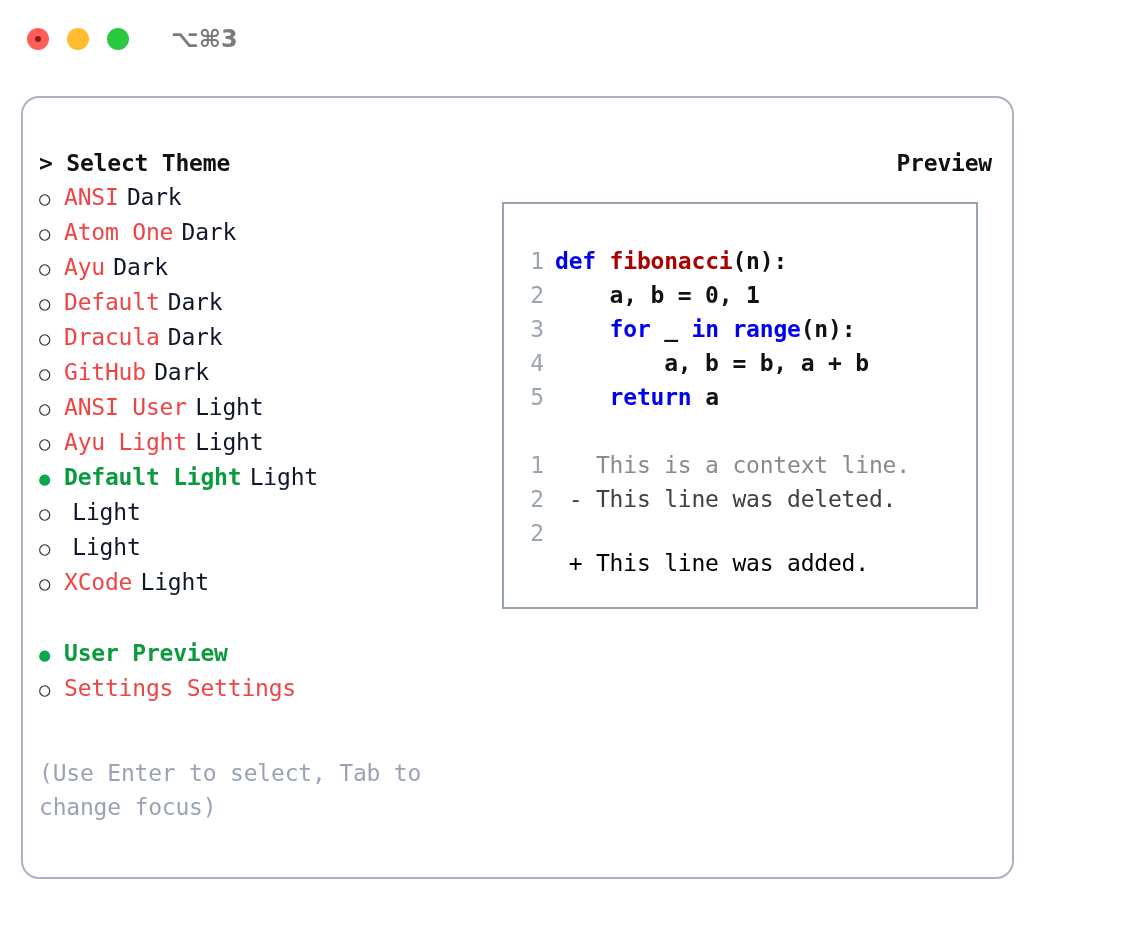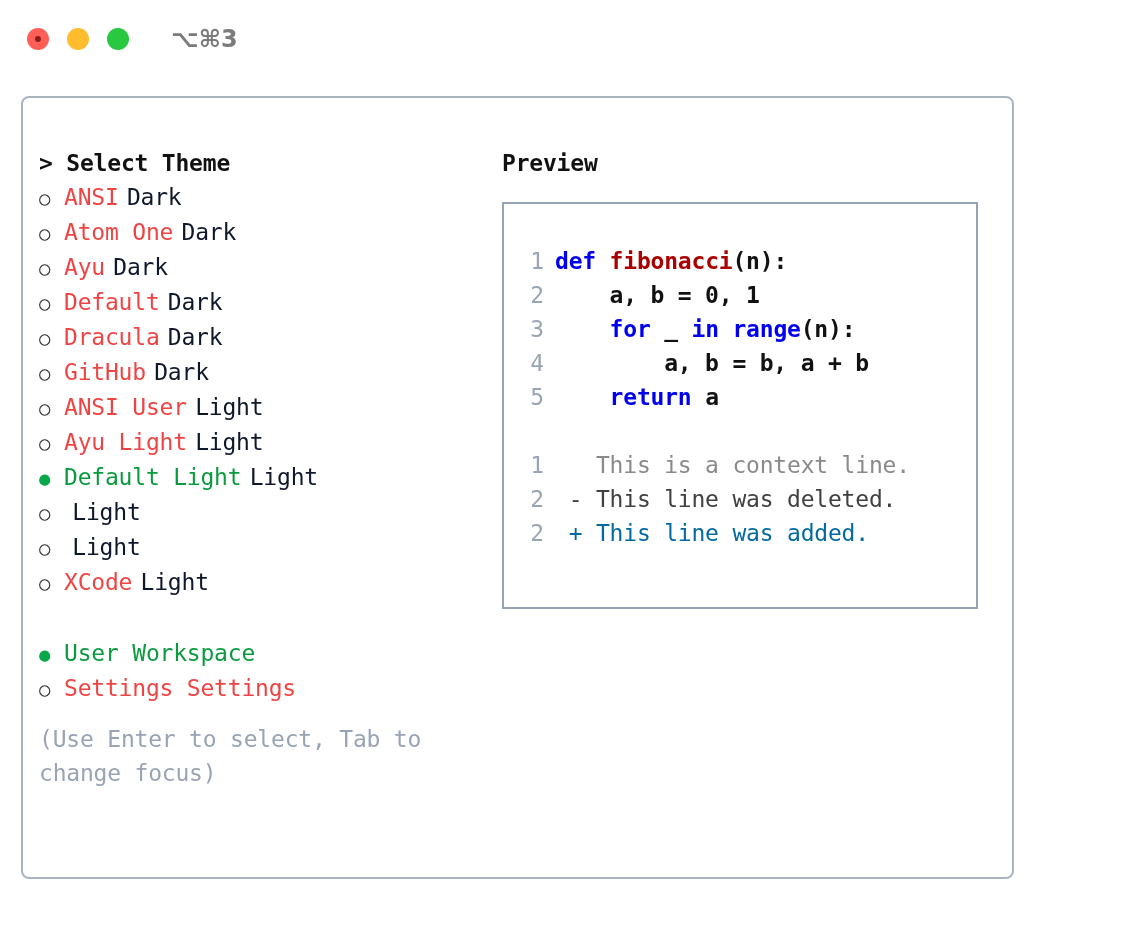--- a/index.html
+++ b/index.html
@@ -57,21 +57,21 @@
   }
 
   
   .panel {
     position: absolute;
     left: 21px;
     top: 96px;
     width: 993px;
     height: 783px;
     border: 2px solid #aab4c0;
-    border-radius: 8px;
+    border-radius: 18px;
     box-sizing: border-box;
     background: #ffffff;
   }
 
   .panel-inner {
     position: relative;
     width: 100%;
     height: 100%;
   }
 
@@ -101,59 +101,60 @@
     letter-spacing: -0.2px;
   }
   .bullet {
     width: 25px;
     flex: 0 0 25px;
     color: #2e3338;
     font-size: 19px;
   }
   .opt-row.selected .bullet { color: #09a84a; font-size: 19px; }
   .opt-label { color: #ef4444; }
-  .opt-row.selected .opt-label { color: #0a9b3f; }
+  .opt-row.selected .opt-label { color: #0a9b3f; font-weight: bold; }
   .opt-cat {
     color: #0f172a;
     margin-left: 0.6ch;
   }
 
   .section-gap { height: 36px; }
 
   .apply-header {
     font-size: 23px;
     color: #111111;
     line-height: 34px;
     padding-left: 25px;
     white-space: pre;
     letter-spacing: -0.2px;
   }
 
   .hint {
-    margin-top: 16px;
+    margin-top: 50px;
     font-size: 23px;
     line-height: 34px;
     color: #99a3b3;
     width: 400px;
     letter-spacing: -0.2px;
   }
 
   
   .right-col {
     position: absolute;
     left: 479px;
     top: 48px;
     width: 490px;
   }
   .preview-title {
     font-size: 23px;
     font-weight: bold;
     color: #111111;
     line-height: 34px;
     letter-spacing: -0.2px;
+    text-align: right;
   }
   .preview-box {
     margin-top: 22px;
     width: 476px;
     height: 407px;
     border: 2px solid #97a3b2;
     box-sizing: border-box;
     background: #ffffff;
     position: relative;
   }
@@ -177,21 +178,21 @@
     color: #9aa5b4;
     padding-right: 11px;
     box-sizing: content-box;
   }
   .code-text { color: #111111; font-weight: bold; }
   .kw   { color: #0000ee; }
   .fn   { color: #aa0000; }
   .blank-line { height: 34px; }
   .dline-ctx { color: #8a8a8a; }
   .dline-del { color: #404040; }
-  .dline-add { color: #0369a1; }
+  .dline-add { color: #000000; margin-top: 30px; }
 </style>
 </head>
 <body>
 
 <div class="titlebar">
   <div class="lights">
     <span class="light red"></span>
     <span class="light yellow"></span>
     <span class="light green"></span>
   </div>
@@ -214,21 +215,21 @@
           <div class="opt-row"><span class="bullet">○</span><span class="opt-label">Ayu Light</span><span class="opt-cat">Light</span></div>
           <div class="opt-row selected"><span class="bullet">●</span><span class="opt-label">Default Light</span><span class="opt-cat">Light</span></div>
           <div class="opt-row"><span class="bullet">○</span><span class="opt-cat">Light</span></div>
           <div class="opt-row"><span class="bullet">○</span><span class="opt-cat">Light</span></div>
           <div class="opt-row"><span class="bullet">○</span><span class="opt-label">XCode</span><span class="opt-cat">Light</span></div>
         </div>
 
       <div class="section-gap"></div>
 
       <div id="apply-items">
-          <div class="opt-row selected"><span class="bullet">●</span><span class="opt-label">User Workspace</span></div>
+          <div class="opt-row selected"><span class="bullet">●</span><span class="opt-label">User Preview</span></div>
           <div class="opt-row"><span class="bullet">○</span><span class="opt-label">Settings Settings</span></div>
         </div>
 
       <div class="hint">(Use Enter to select, Tab to change focus)</div>
     </div>
 
     <div class="right-col">
       <div class="preview-title">Preview</div>
       <div class="preview-box">
         <div class="code-area">

